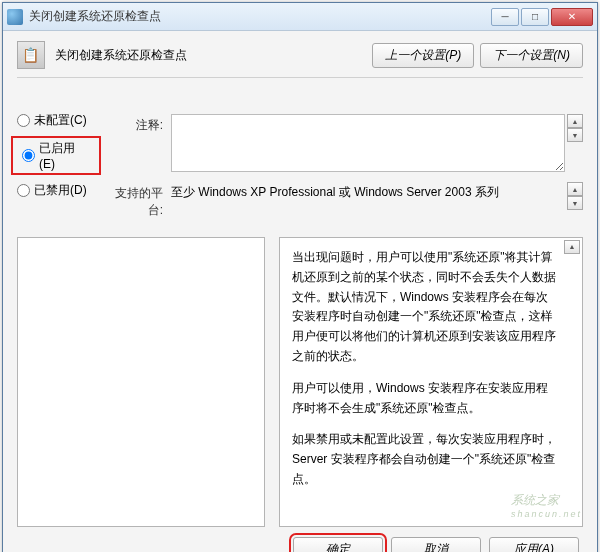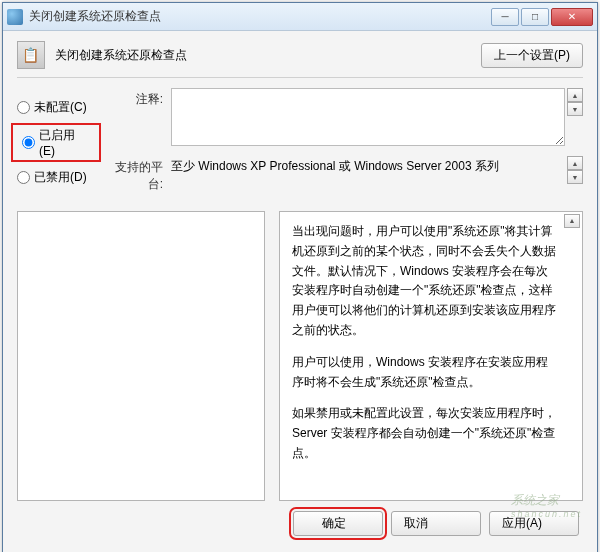--- a/index.html
+++ b/index.html
@@ -9,27 +9,27 @@
   .titlebar-icon { width: 16px; height: 16px; margin-right: 6px; background: radial-gradient(circle at 30% 30%, #8bc8f0, #3a7ab0); border-radius: 2px; }
   .titlebar-text { flex: 1; color: #333; }
   .win-btns { display: flex; gap: 2px; }
   .win-btn { width: 28px; height: 18px; border: 1px solid #8aa8c8; background: linear-gradient(#f8fbfe, #d8e6f2); border-radius: 2px; display: flex; align-items: center; justify-content: center; font-size: 10px; color: #333; cursor: default; }
   .win-btn.close { background: linear-gradient(#e88, #c44); color: #fff; border-color: #a33; width: 42px; }
   .content { padding: 10px 14px 14px 14px; background: #f4f4f4; }
   .header-row { display: flex; align-items: center; gap: 10px; padding-bottom: 8px; border-bottom: 1px solid #d0d0d0; margin-bottom: 10px; }
   .header-icon { width: 28px; height: 28px; background: linear-gradient(#e8e8e8,#c8c8c8); border: 1px solid #aaa; display:flex; align-items:center; justify-content:center; font-size:14px; }
   .header-title { flex: 1; }
   .nav-btns { display: flex; gap: 6px; }
-  .btn { padding: 3px 12px; border: 1px solid #a8a8a8; background: linear-gradient(#fefefe,#e8e8e8); border-radius: 3px; cursor: default; min-width: 90px; text-align:left; }
+  .btn { padding: 3px 12px; border: 1px solid #a8a8a8; background: linear-gradient(#fefefe,#e8e8e8); border-radius: 3px; cursor: default; min-width: 90px; text-align:center;font-style:italic; }
   .config-area { display: flex; gap: 14px; margin-bottom: 8px; align-items: center; }
   .radio-col { width: 78px; padding-top: 4px; }
   .radio-item { display: flex; align-items: center; gap: 4px; margin-bottom: 10px; }
   .radio-item input { margin: 0; }
   .radio-item.highlight { outline: 2px solid #e02020; outline-offset: 1px; padding: 1px 8px; margin-left: -3px; margin-right: -3px; }
-  .right-col { flex: 1; }
+  .right-col { flex: 1; margin-top: 26px; }
   .field-row { display: flex; align-items: flex-start; margin-bottom: 10px; }
   .field-label { width: 62px; text-align: right; padding-right: 8px; padding-top: 3px; color: #333; }
   .note-box { flex: 1; height: 58px; background: #fff; border: 1px solid #bcbcbc; }
   .spinner { width: 16px; display: flex; flex-direction: column; margin-left: 2px; }
   .spin { height: 14px; border: 1px solid #a8a8a8; background: linear-gradient(#fefefe,#e4e4e4); font-size: 7px; display:flex; align-items:center; justify-content:center; color:#555; }
   .platform-text { flex: 1; padding-top: 2px; }
   .bottom-labels { display: flex; margin-top: 18px; margin-bottom: 6px; }
   .options-label { width: 260px; }
   .panels { display: flex; gap: 14px; }
   .panel { border: 1px solid #b4b4b4; background: #fff; height: 290px; position: relative; }
@@ -56,20 +56,21 @@
     </div>
   </div>
 
   <div class="content">
 
     <div class="header-row">
       <div class="header-icon">📋</div>
       <div class="header-title">关闭创建系统还原检查点</div>
       <div class="nav-btns">
         <div class="btn">上一个设置(P)</div>
+        <div class="btn">下一个设置(N)</div>
       </div>
     </div>
 
     <div class="config-area">
       <div class="radio-col">
         <label class="radio-item">
           <input type="radio" name="state" style="">
           <span>未配置(C)</span>
         </label>
         <label class="radio-item highlight">

